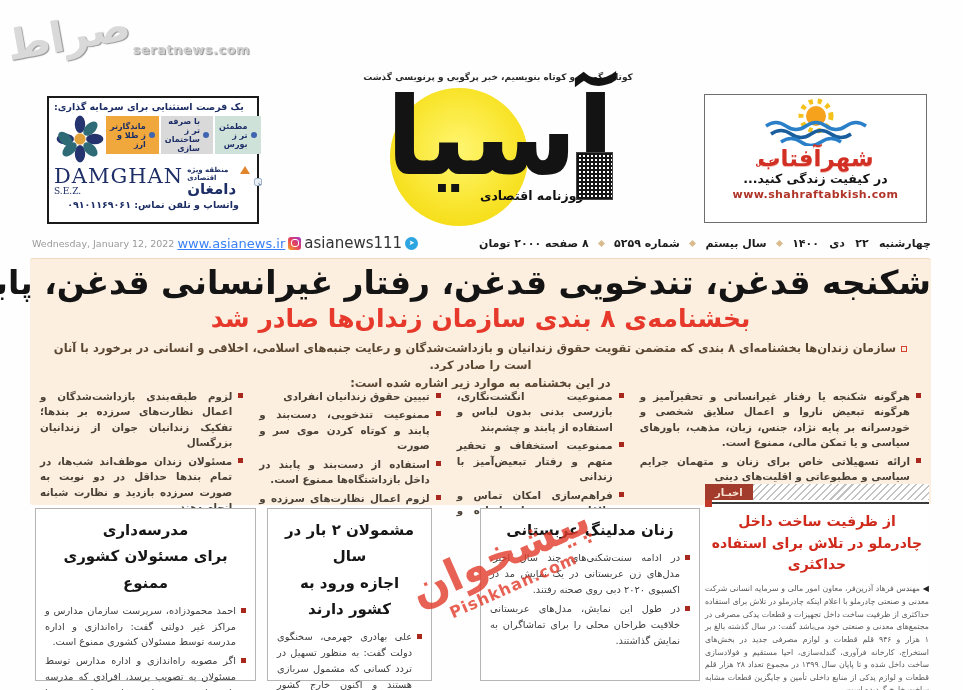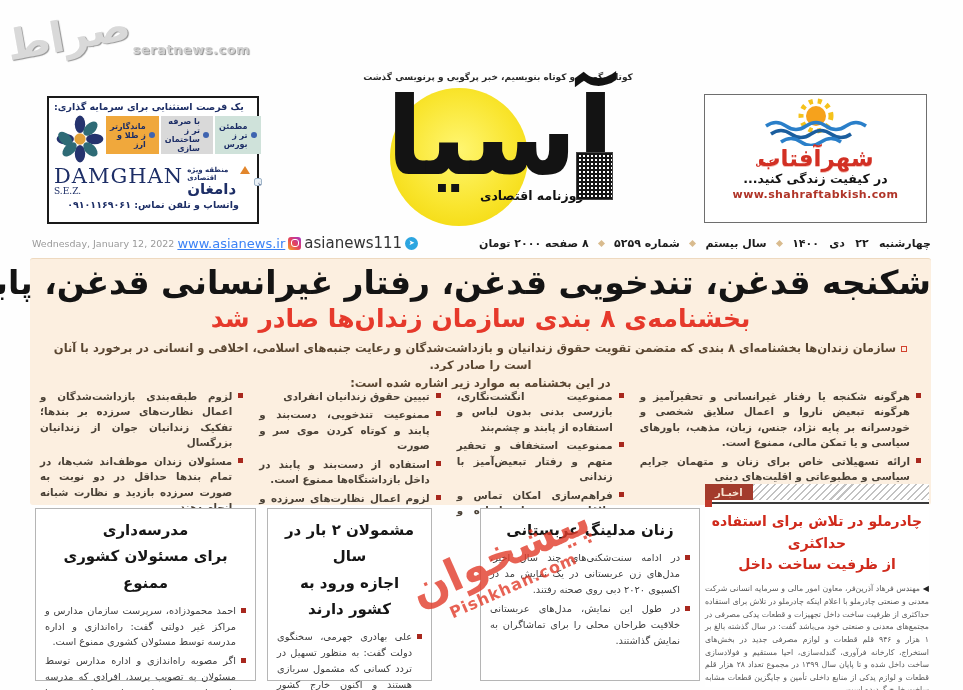--- a/index.html
+++ b/index.html
@@ -301,22 +301,22 @@
     </div>
   </div>
 
   <div class="newsbox">
     <div class="news-bar">
       <div class="news-label">اخبـار</div>
       <div class="news-hatch"></div>
     </div>
     <div class="news-rule"></div>
     <div class="news-title">
+      <div>از ظرفیت ساخت داخل</div>
       <div>چادرملو در تلاش برای استفاده حداکثری</div>
-      <div>از ظرفیت ساخت داخل</div>
     </div>
     <div class="news-body">
       <span class="tri">◀</span>
       <span>مهندس فرهاد آذرین‌فر، معاون امور مالی و سرمایه انسانی شرکت معدنی و صنعتی چادرملو با اعلام اینکه چادرملو در تلاش برای استفاده حداکثری از ظرفیت ساخت داخل تجهیزات و قطعات یدکی مصرفی در مجتمع‌های معدنی و صنعتی خود می‌باشد گفت: در سال گذشته بالغ بر ۱ هزار و ۹۴۶ قلم قطعات و لوازم مصرفی جدید در بخش‌های استخراج، کارخانه فرآوری، گندله‌سازی، احیا مستقیم و فولادسازی ساخت داخل شده و تا پایان سال ۱۳۹۹ در مجموع تعداد ۲۸ هزار قلم قطعات و لوازم یدکی از منابع داخلی تأمین و جایگزین قطعات مشابه ساخت خارج گردیده است.</span>
     </div>
 
   </div>
 
   <div class="pishkhan">
     <div class="pk-logo">پیشخوان</div>

